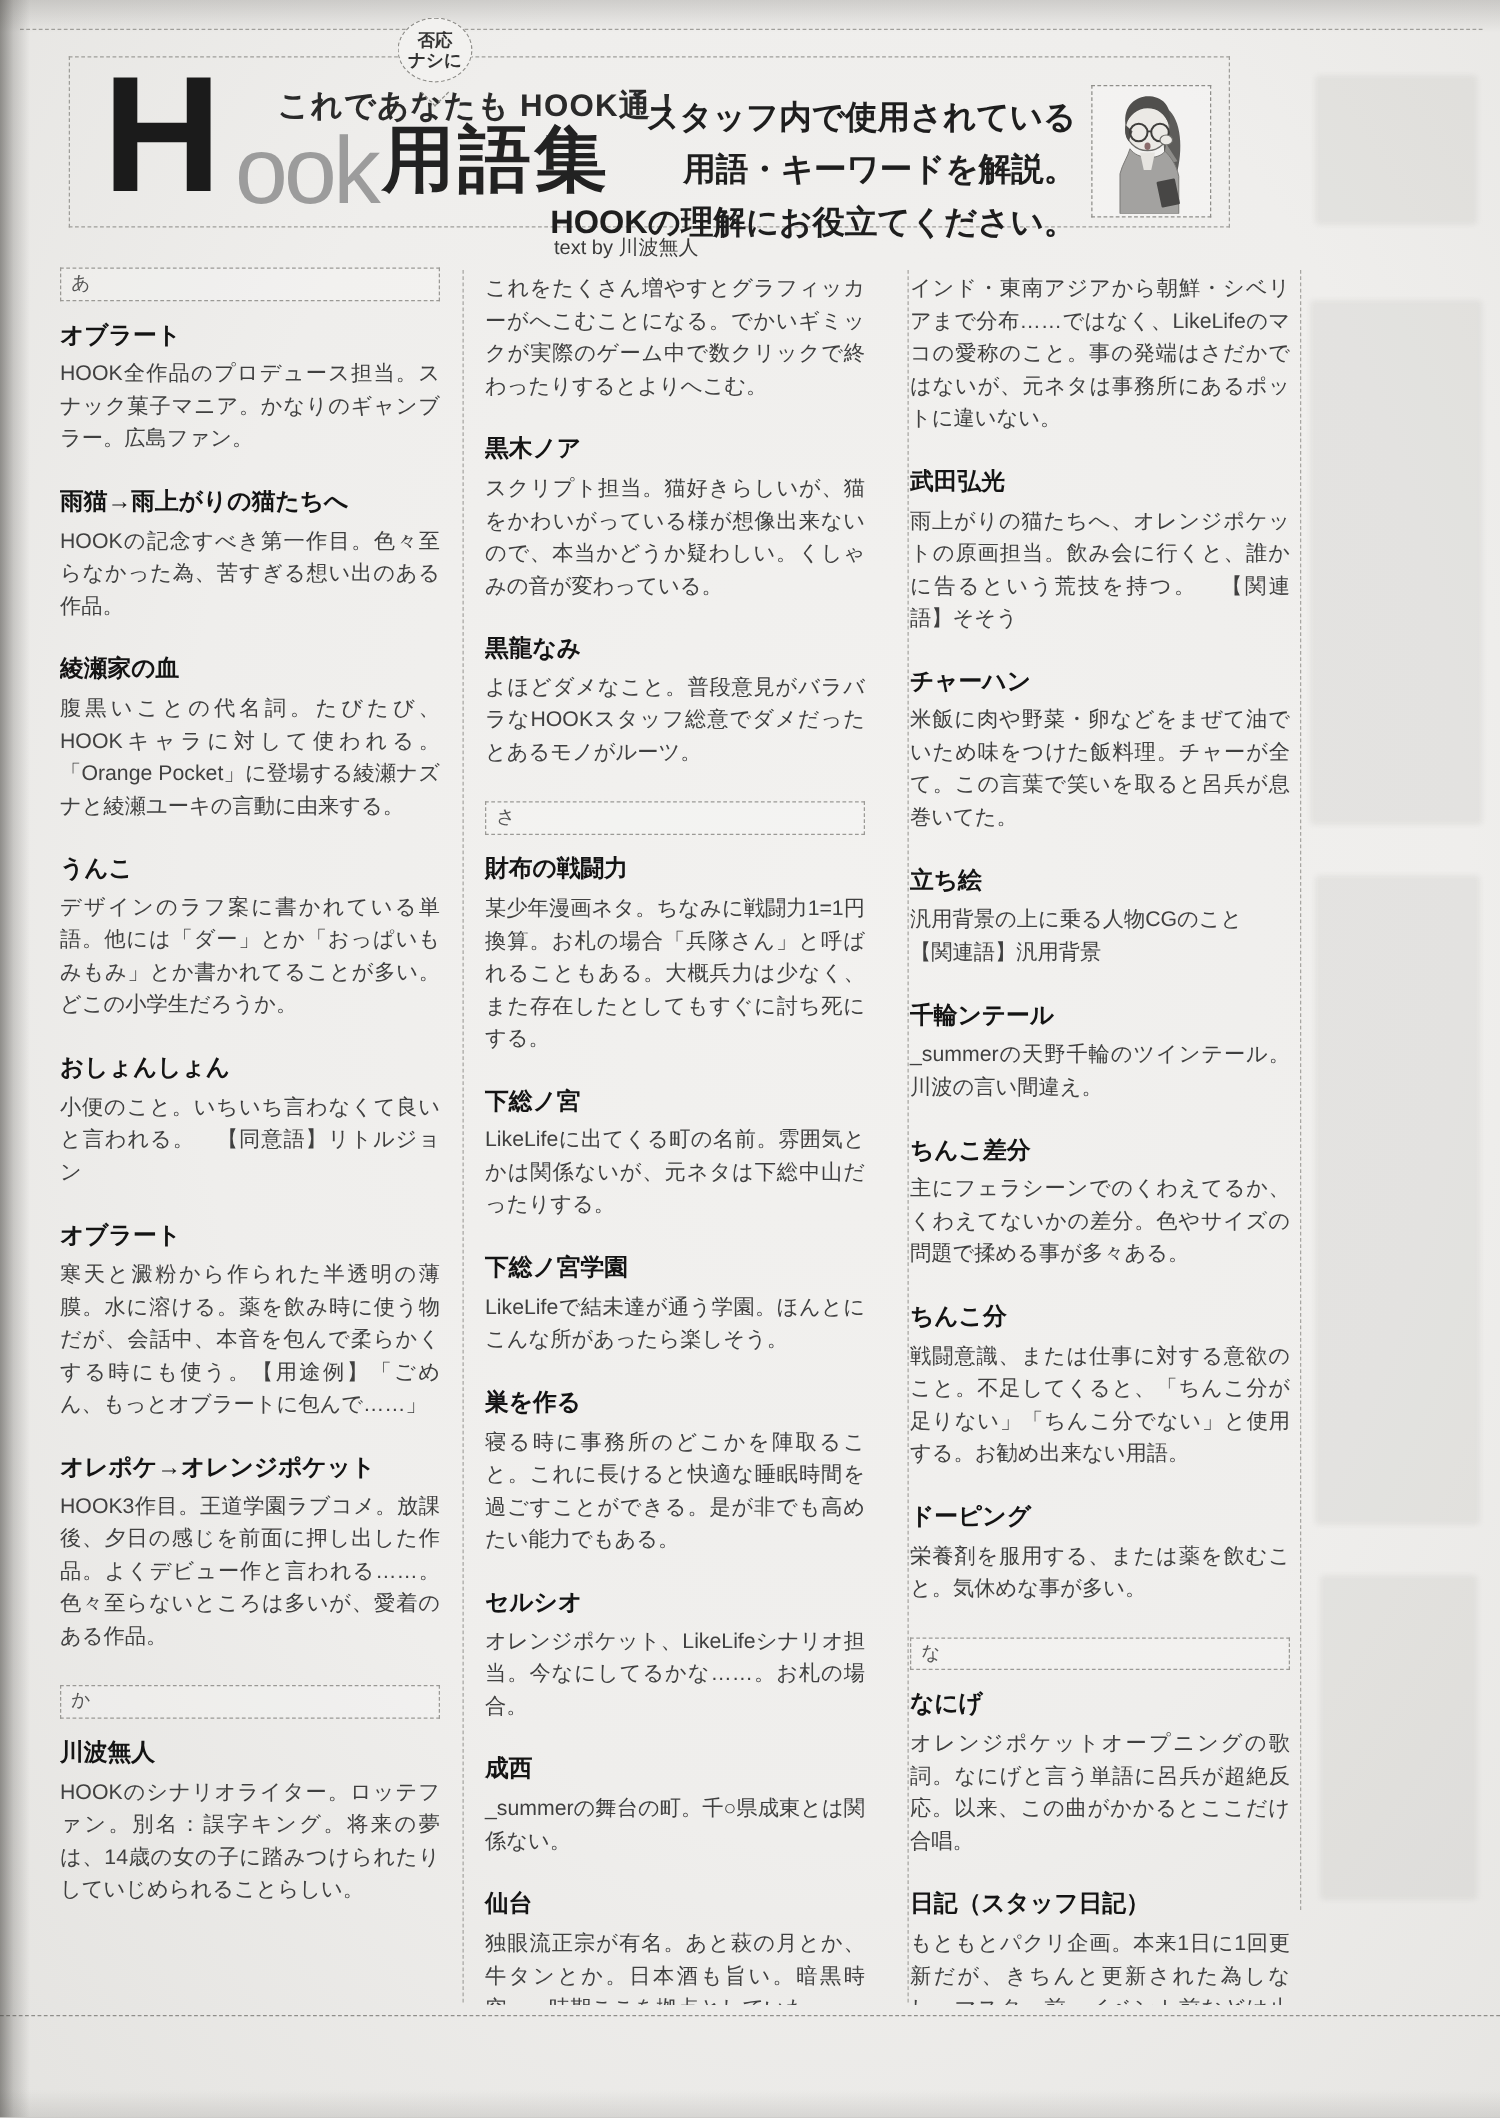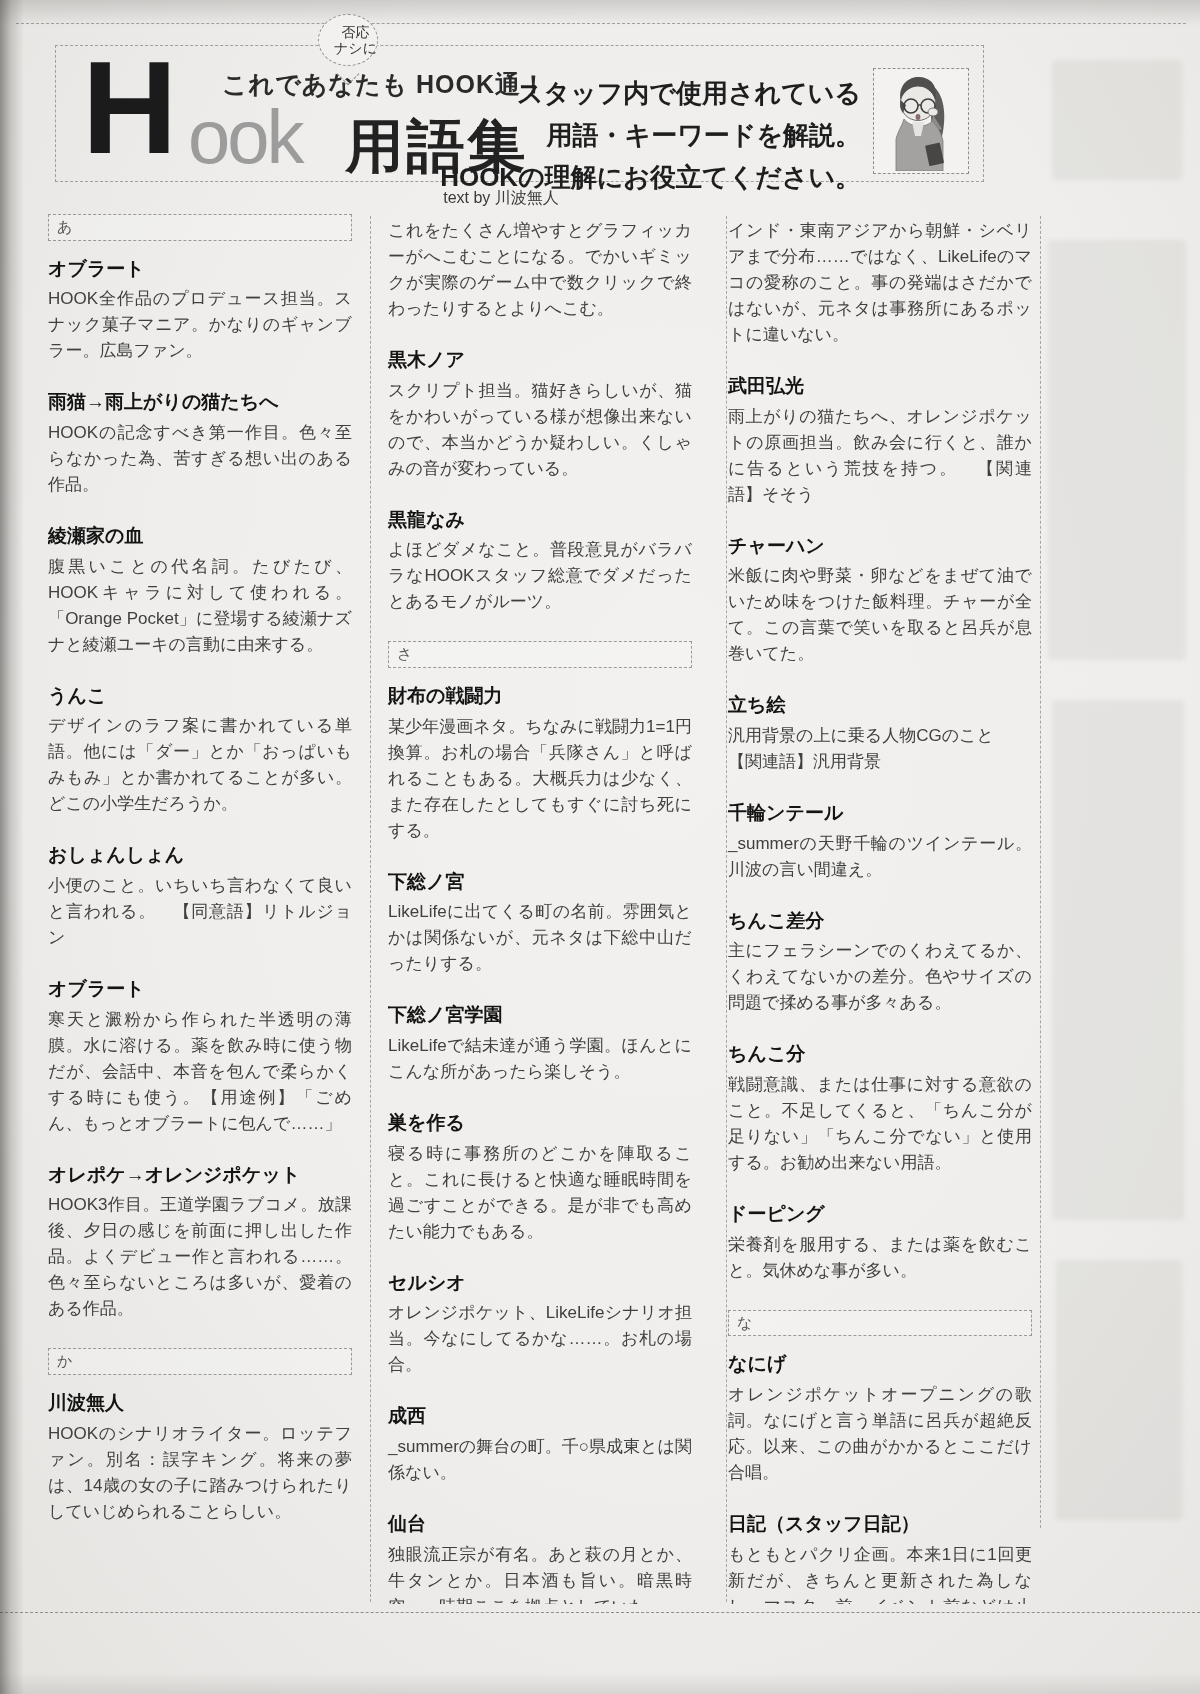--- a/index.html
+++ b/index.html
@@ -17,30 +17,30 @@
     background:linear-gradient(0deg, rgba(90,88,84,.14), rgba(90,88,84,0));}
   .bleed{position:absolute;background:rgba(168,166,161,.16);filter:blur(2px);border-radius:4px;}
 
   .dash-h{position:absolute;border-top:1px dashed #9f9e9a;}
   .dash-v{position:absolute;border-left:1px dashed #a6a5a1;}
 
   
   .header-box{position:absolute;left:55px;top:45px;width:927px;height:135px;
     border:1px dashed #9f9e9a;}
   .bubble{position:absolute;left:262px;top:-32px;width:58px;height:50px;border:1.5px dashed #8f8e8a;
-    border-radius:50%;background:#f2f1ef;display:flex;align-items:center;justify-content:flex-end;
-    text-align:center;font-size:14px;font-weight:normal;color:#333;line-height:1.15;z-index:3;}
+    border-radius:50%;background:#f2f1ef;display:flex;align-items:center;justify-content:center;
+    text-align:center;font-size:14px;font-weight:bold;color:#333;line-height:1.15;z-index:3;}
   .bubble-tail{position:absolute;left:284px;top:20px;width:15px;height:15px;z-index:3;
     border-right:1.5px dashed #8f8e8a;border-bottom:1.5px dashed #8f8e8a;
     transform:rotate(45deg);background:transparent;}
   .big-h{position:absolute;left:26px;top:-4px;font-size:132px;line-height:1;font-weight:900;
     color:#1b1b1b;letter-spacing:-4px;}
   .title-sub{position:absolute;left:132px;top:12px;}
   .tagline{font-size:25px;font-weight:bold;color:#2a2a2a;letter-spacing:1px;margin:10px 0 0 34px;}
-  .title-row{display:flex;align-items:flex-end;margin-top:-2px;gap:40px;}
+  .title-row{display:flex;align-items:flex-start;margin-top:-2px;}
   .title-ook{font-size:76px;color:#9c9c9c;font-weight:400;letter-spacing:-3px;line-height:1;}
   .title-suffix{font-size:58px;color:#222;font-weight:bold;letter-spacing:3px;line-height:1;margin-left:4px;}
   .desc{position:absolute;right:122px;top:26px;text-align:right;font-size:26px;font-weight:bold;
     color:#1e1e1e;line-height:1.62;}
   .mascot-box{position:absolute;right:14px;top:22px;width:94px;height:104px;border:1.5px dashed #8f8e8a;
     background:rgba(255,255,255,.25);}
   .credit{position:absolute;left:0;top:188px;width:1002px;text-align:center;font-size:16px;color:#3a3a3a;}
 
   
   .columns{position:absolute;left:48px;top:212px;width:984px;height:1392px;display:flex;gap:36px;overflow:hidden;}

